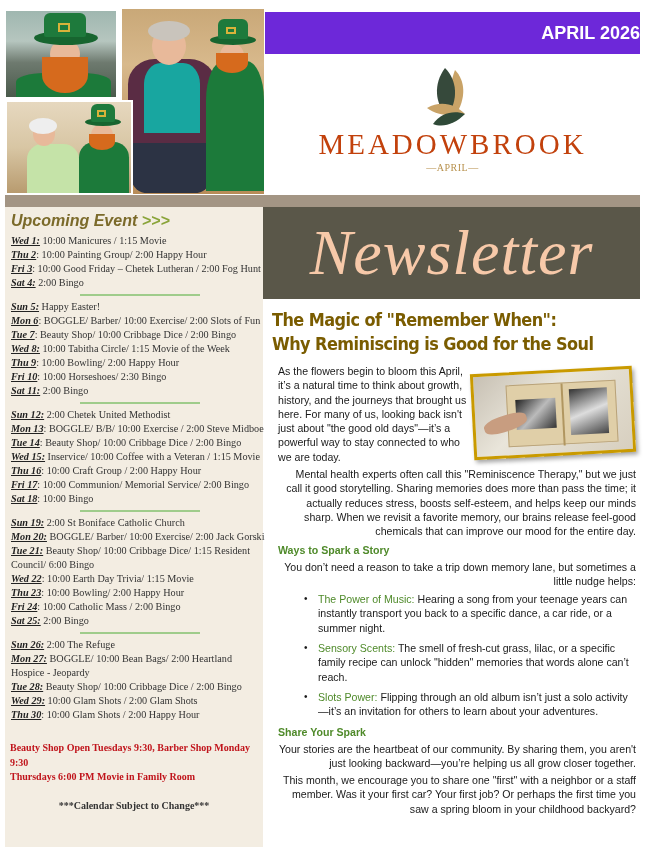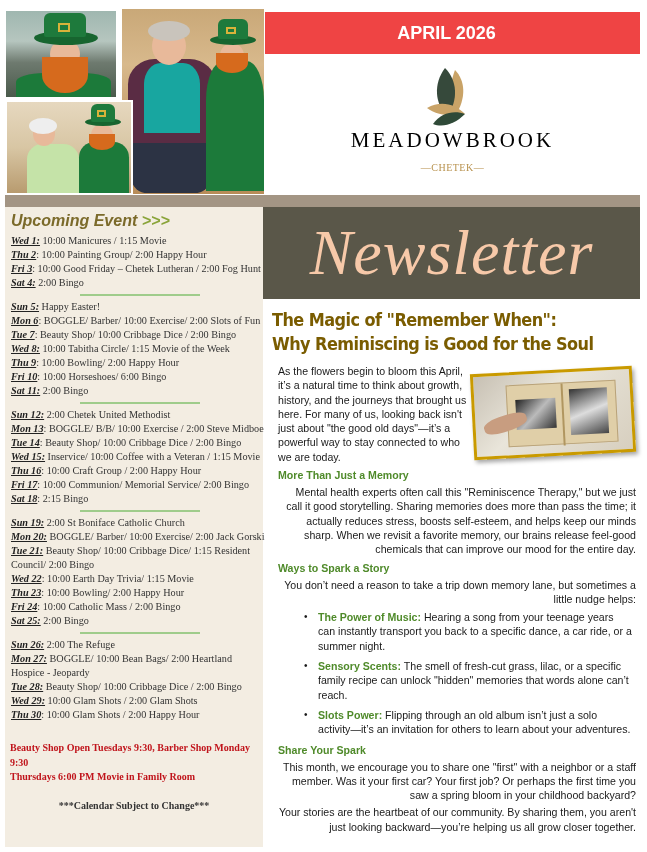--- a/index.html
+++ b/index.html
@@ -21,27 +21,27 @@
     .beard { position: absolute; background: #d66a1d; border-radius: 0 0 50% 50%; }
     .face { position: absolute; background: #e8b99a; border-radius: 50%; }
     .coat { position: absolute; background: #1c7a3a; border-radius: 30% 30% 0 0; }
     .hair { position: absolute; background: #d8d2c9; border-radius: 50%; }
     .shirt { position: absolute; border-radius: 30% 30% 0 0; }
     .pants { position: absolute; background: #2c3344; border-radius: 20%; }
     .cardigan { position: absolute; background: #5a2c44; border-radius: 30% 30% 0 0; }
 
     
     .month-bar { position: absolute; left: 265px; top: 12px; width: 375px; height: 42px;
-      background: #ef4444; display: flex; align-items: center; justify-content: center; padding-right: 12px; }
+      background: #6d28d9; display: flex; align-items: center; justify-content: flex-end; }
     .month-bar span { color: #ffffff; font-weight: bold; font-size: 18px; font-family: "Liberation Sans", sans-serif; }
 
     .logo { position: absolute; left: 265px; top: 60px; width: 375px; height: 130px; text-align: center; }
     .logo svg { position: absolute; left: 160px; top: 6px; }
     .logo .brand { position: absolute; left: 0; right: 0; top: 68px; font-family: "Liberation Serif", serif;
-      font-size: 21px; letter-spacing: 3px; color: #000000; }
+      font-size: 29px; letter-spacing: 3px; color: #c2410c; }
     .logo .sub { position: absolute; left: 0; right: 0; top: 102px; font-family: "Liberation Serif", serif;
       font-size: 10px; color: #b8924e; letter-spacing: 0.5px; }
 
     .taupe-bar { position: absolute; left: 5px; top: 195px; width: 635px; height: 12px; background: #a39584; }
 
     
     .left-col { position: absolute; left: 5px; top: 207px; width: 258px; height: 640px; background: #f3ede2; }
     .left-col .heading { position: absolute; left: 6px; top: 5px; font-family: "Liberation Sans", sans-serif;
       font-style: italic; font-weight: bold; font-size: 16px; color: #7b6a2a; }
     .left-col .heading .arrows { color: #8aa43a; }
@@ -72,21 +72,21 @@
     .album .pic1 { position: absolute; left: 8px; top: 14px; width: 40px; height: 30px; background: linear-gradient(135deg,#222,#bbb,#333); }
     .album .pic2 { position: absolute; left: 62px; top: 6px; width: 38px; height: 46px; background: linear-gradient(160deg,#333,#ddd,#444); }
     .album .spine { position: absolute; left: 54px; top: 0; width: 2px; height: 62px; background: #b09660; }
     .hand { position: absolute; left: 8px; top: 40px; width: 44px; height: 16px; background: #c89d80; border-radius: 40%; transform: rotate(-15deg); }
 
     .sub-h { font-weight: bold; font-size: 10.6px; color: #4f8a2a; margin-top: 4px; padding-left: 6px; line-height: 14px; }
     .para { font-size: 10.6px; line-height: 14.3px; color: #1a1a1a; padding-left: 6px; margin-top: 3px; width: 364px; text-align: right; }
     ul.bullets { list-style: none; margin-top: 4px; }
     ul.bullets li { position: relative; padding-left: 46px; font-size: 10.6px; line-height: 14.3px; color: #1a1a1a; margin-bottom: 6px; width: 360px; }
     ul.bullets li .dot { position: absolute; left: 32px; top: 0; font-size: 10px; }
-    ul.bullets li .lead { color: #4f8a2a; font-weight: bold; }
+    ul.bullets li .lead { color: #4f8a2a; font-weight: normal; }
   </style>
 </head>
 <body>
 
 <div class="collage">
   <div class="photo p1">
     <div class="coat" style="left:10px;top:62px;width:95px;height:30px;"></div>
     <div class="face" style="left:44px;top:28px;width:30px;height:30px;"></div>
     <div class="beard" style="left:36px;top:46px;width:46px;height:36px;"></div>
     <div class="brim" style="left:28px;top:20px;width:64px;height:14px;"></div>
@@ -124,55 +124,55 @@
 </div>
 
 <div class="logo">
   <svg width="50" height="62" viewBox="0 0 50 62">
     <path d="M30 4 C40 14 42 32 30 50 C24 40 22 26 30 4 Z" fill="#c9a367"></path>
     <path d="M20 2 C32 14 34 34 22 50 C10 38 8 18 20 2 Z" fill="#36493b"></path>
     <path d="M2 42 C16 34 30 38 40 48 C26 50 12 50 2 42 Z" fill="#c9a367"></path>
     <path d="M8 58 C16 46 30 44 40 48 C30 58 18 62 8 58 Z" fill="#2f4a38"></path>
   </svg>
   <div class="brand">MEADOWBROOK</div>
-  <div class="sub">—CHETEK—</div>
+  <div class="sub">—APRIL—</div>
 </div>
 
 <div class="taupe-bar"></div>
 
 <div class="left-col">
   <div class="heading">
     <span>Upcoming Event</span>
     <span class="arrows">&gt;&gt;&gt;</span>
   </div>
   <div class="events" id="events">
       <div class="ev"><span class="day">Wed 1:</span><span> 10:00 Manicures / 1:15 Movie</span></div>
       <div class="ev"><span class="day">Thu 2</span><span>: 10:00 Painting Group/ 2:00 Happy Hour</span></div>
       <div class="ev"><span class="day">Fri 3</span><span>: 10:00 Good Friday – Chetek Lutheran / 2:00 Fog Hunt</span></div>
       <div class="ev"><span class="day">Sat 4:</span><span> 2:00 Bingo</span></div>
       <div class="divider"></div>
       <div class="ev"><span class="day">Sun 5:</span><span> Happy Easter!</span></div>
       <div class="ev"><span class="day">Mon 6</span><span>: BOGGLE/ Barber/ 10:00 Exercise/ 2:00 Slots of Fun</span></div>
       <div class="ev"><span class="day">Tue 7</span><span>: Beauty Shop/ 10:00 Cribbage Dice / 2:00 Bingo</span></div>
       <div class="ev"><span class="day">Wed 8:</span><span> 10:00 Tabitha Circle/ 1:15 Movie of the Week</span></div>
       <div class="ev"><span class="day">Thu 9</span><span>: 10:00 Bowling/ 2:00 Happy Hour</span></div>
-      <div class="ev"><span class="day">Fri 10</span><span>: 10:00 Horseshoes/ 6:00 Bingo</span></div>
+      <div class="ev"><span class="day">Fri 10</span><span>: 10:00 Horseshoes/ 2:30 Bingo</span></div>
       <div class="ev"><span class="day">Sat 11:</span><span> 2:00 Bingo</span></div>
       <div class="divider"></div>
       <div class="ev"><span class="day">Sun 12:</span><span> 2:00 Chetek United Methodist</span></div>
       <div class="ev"><span class="day">Mon 13</span><span>: BOGGLE/ B/B/ 10:00 Exercise / 2:00 Steve Midboe</span></div>
       <div class="ev"><span class="day">Tue 14</span><span>: Beauty Shop/ 10:00 Cribbage Dice / 2:00 Bingo</span></div>
       <div class="ev"><span class="day">Wed 15:</span><span> Inservice/ 10:00 Coffee with a Veteran / 1:15 Movie</span></div>
       <div class="ev"><span class="day">Thu 16</span><span>: 10:00 Craft Group / 2:00 Happy Hour</span></div>
       <div class="ev"><span class="day">Fri 17</span><span>: 10:00 Communion/ Memorial Service/ 2:00 Bingo</span></div>
-      <div class="ev"><span class="day">Sat 18</span><span>: 2:15 Bingo</span></div>
+      <div class="ev"><span class="day">Sat 18</span><span>: 10:00 Bingo</span></div>
       <div class="divider"></div>
       <div class="ev"><span class="day">Sun 19:</span><span> 2:00 St Boniface Catholic Church</span></div>
       <div class="ev"><span class="day">Mon 20:</span><span> BOGGLE/ Barber/ 10:00 Exercise/ 2:00 Jack Gorski</span></div>
-      <div class="ev wrap"><span class="day">Tue 21:</span><span>  Beauty Shop/ 10:00 Cribbage Dice/ 1:15 Resident Council/ 2:00 Bingo</span></div>
+      <div class="ev wrap"><span class="day">Tue 21:</span><span>  Beauty Shop/ 10:00 Cribbage Dice/ 1:15 Resident Council/ 6:00 Bingo</span></div>
       <div class="ev"><span class="day">Wed 22</span><span>: 10:00 Earth Day Trivia/ 1:15 Movie</span></div>
       <div class="ev"><span class="day">Thu 23</span><span>: 10:00 Bowling/ 2:00 Happy Hour</span></div>
       <div class="ev"><span class="day">Fri 24</span><span>: 10:00 Catholic Mass / 2:00 Bingo</span></div>
       <div class="ev"><span class="day">Sat 25:</span><span> 2:00 Bingo</span></div>
       <div class="divider"></div>
       <div class="ev"><span class="day">Sun 26:</span><span>  2:00 The Refuge</span></div>
       <div class="ev wrap"><span class="day">Mon 27:</span><span>  BOGGLE/ 10:00 Bean Bags/ 2:00 Heartland Hospice - Jeopardy</span></div>
       <div class="ev"><span class="day">Tue 28:</span><span> Beauty Shop/ 10:00 Cribbage Dice / 2:00 Bingo</span></div>
       <div class="ev"><span class="day">Wed 29:</span><span> 10:00 Glam Shots / 2:00 Glam Shots</span></div>
       <div class="ev"><span class="day">Thu 30</span><span>: 10:00 Glam Shots / 2:00 Happy Hour</span></div>
@@ -197,27 +197,26 @@
     <div class="art-img">
       <div class="album">
         <div class="pic1"></div>
           <div class="spine"></div>
           <div class="pic2"></div>
       </div>
       <div class="hand"></div>
     </div>
   </div>
 
-  <div class="sub-h">More Than Just a Memory</div>
   <div class="para">Mental health experts often call this "Reminiscence Therapy," but we just call it good storytelling. Sharing memories does more than pass the time; it actually reduces stress, boosts self-esteem, and helps keep our minds sharp. When we revisit a favorite memory, our brains release feel-good chemicals that can improve our mood for the entire day.</div>
 
   <div class="sub-h">Ways to Spark a Story</div>
   <div class="para">You don’t need a reason to take a trip down memory lane, but sometimes a little nudge helps:</div>
   <ul class="bullets" id="bullets">
       <li><span class="dot">•</span><span class="lead">The Power of Music:</span><span> Hearing a song from your teenage years can instantly transport you back to a specific dance, a car ride, or a summer night.</span></li>
       <li><span class="dot">•</span><span class="lead">Sensory Scents:</span><span> The smell of fresh-cut grass, lilac, or a specific family recipe can unlock "hidden" memories that words alone can’t reach.</span></li>
       <li><span class="dot">•</span><span class="lead">Slots Power:</span><span> Flipping through an old album isn’t just a solo activity—it’s an invitation for others to learn about your adventures.</span></li>
     </ul>
 
   <div class="sub-h">Share Your Spark</div>
+  <div class="para">Your stories are the heartbeat of our community. By sharing them, you aren't just looking backward—you’re helping us all grow closer together.</div>
   <div class="para">This month, we encourage you to share one "first" with a neighbor or a staff member. Was it your first car? Your first job? Or perhaps the first time you saw a spring bloom in your childhood backyard?</div>
-  <div class="para">Your stories are the heartbeat of our community. By sharing them, you aren't just looking backward—you’re helping us all grow closer together.</div>
 </div>
 
 </body></html>

